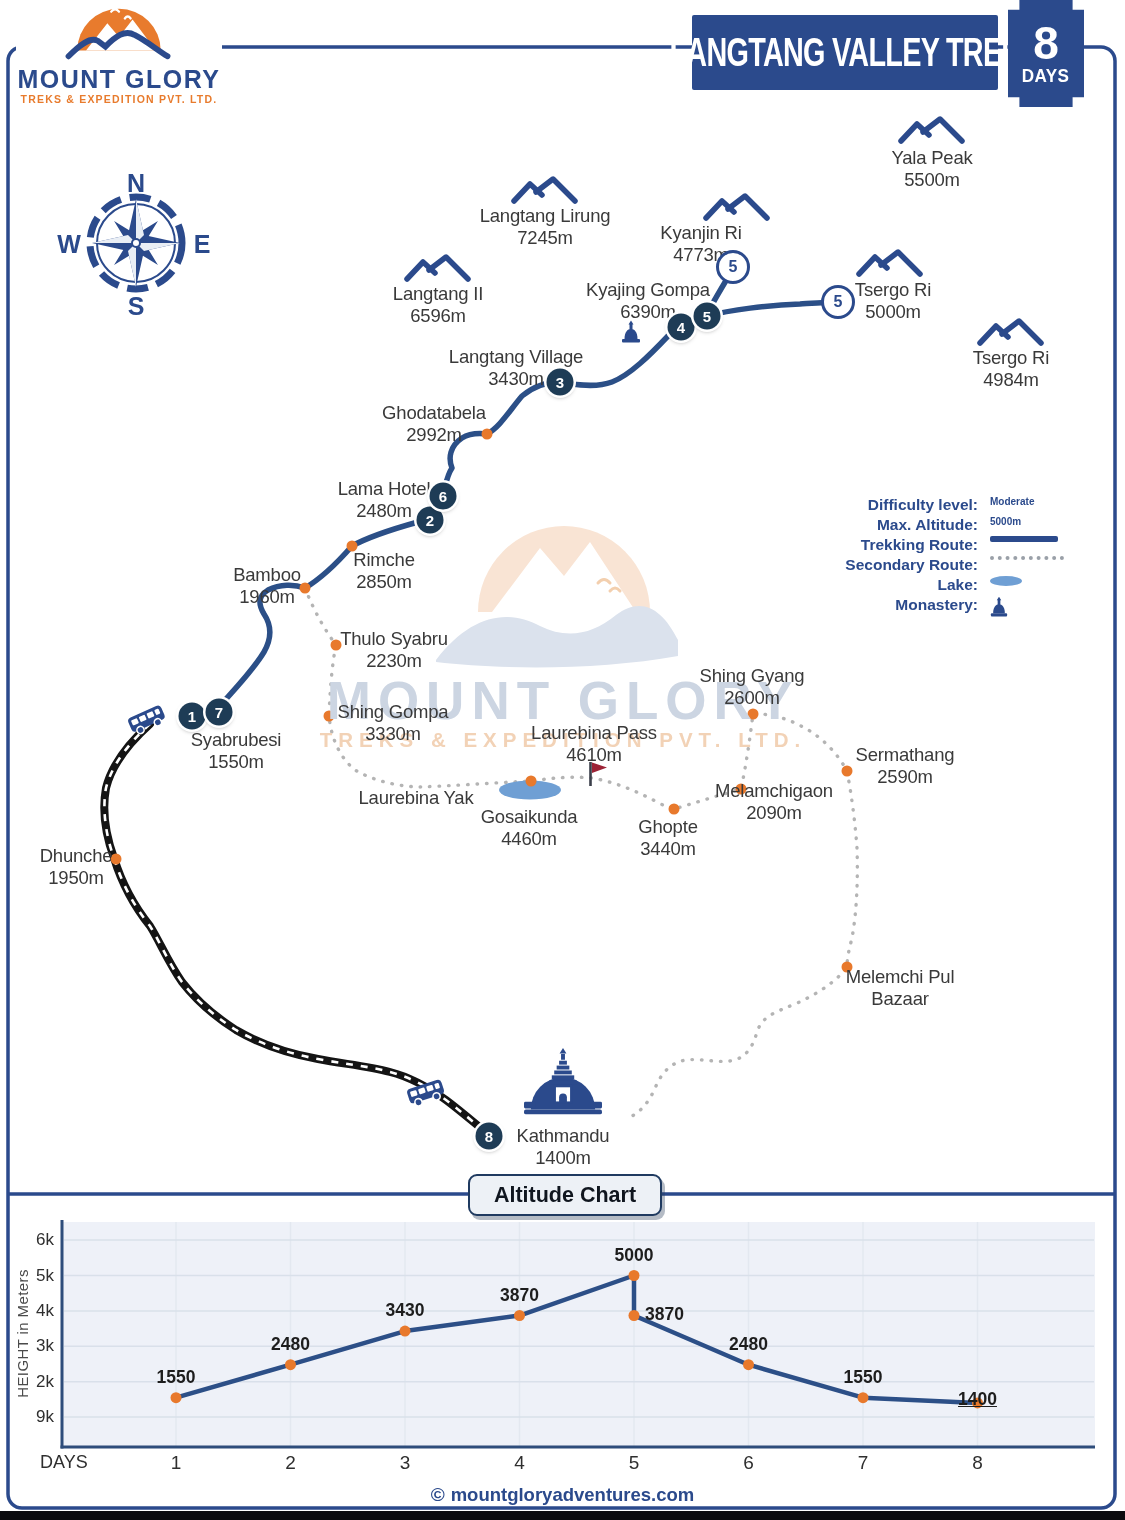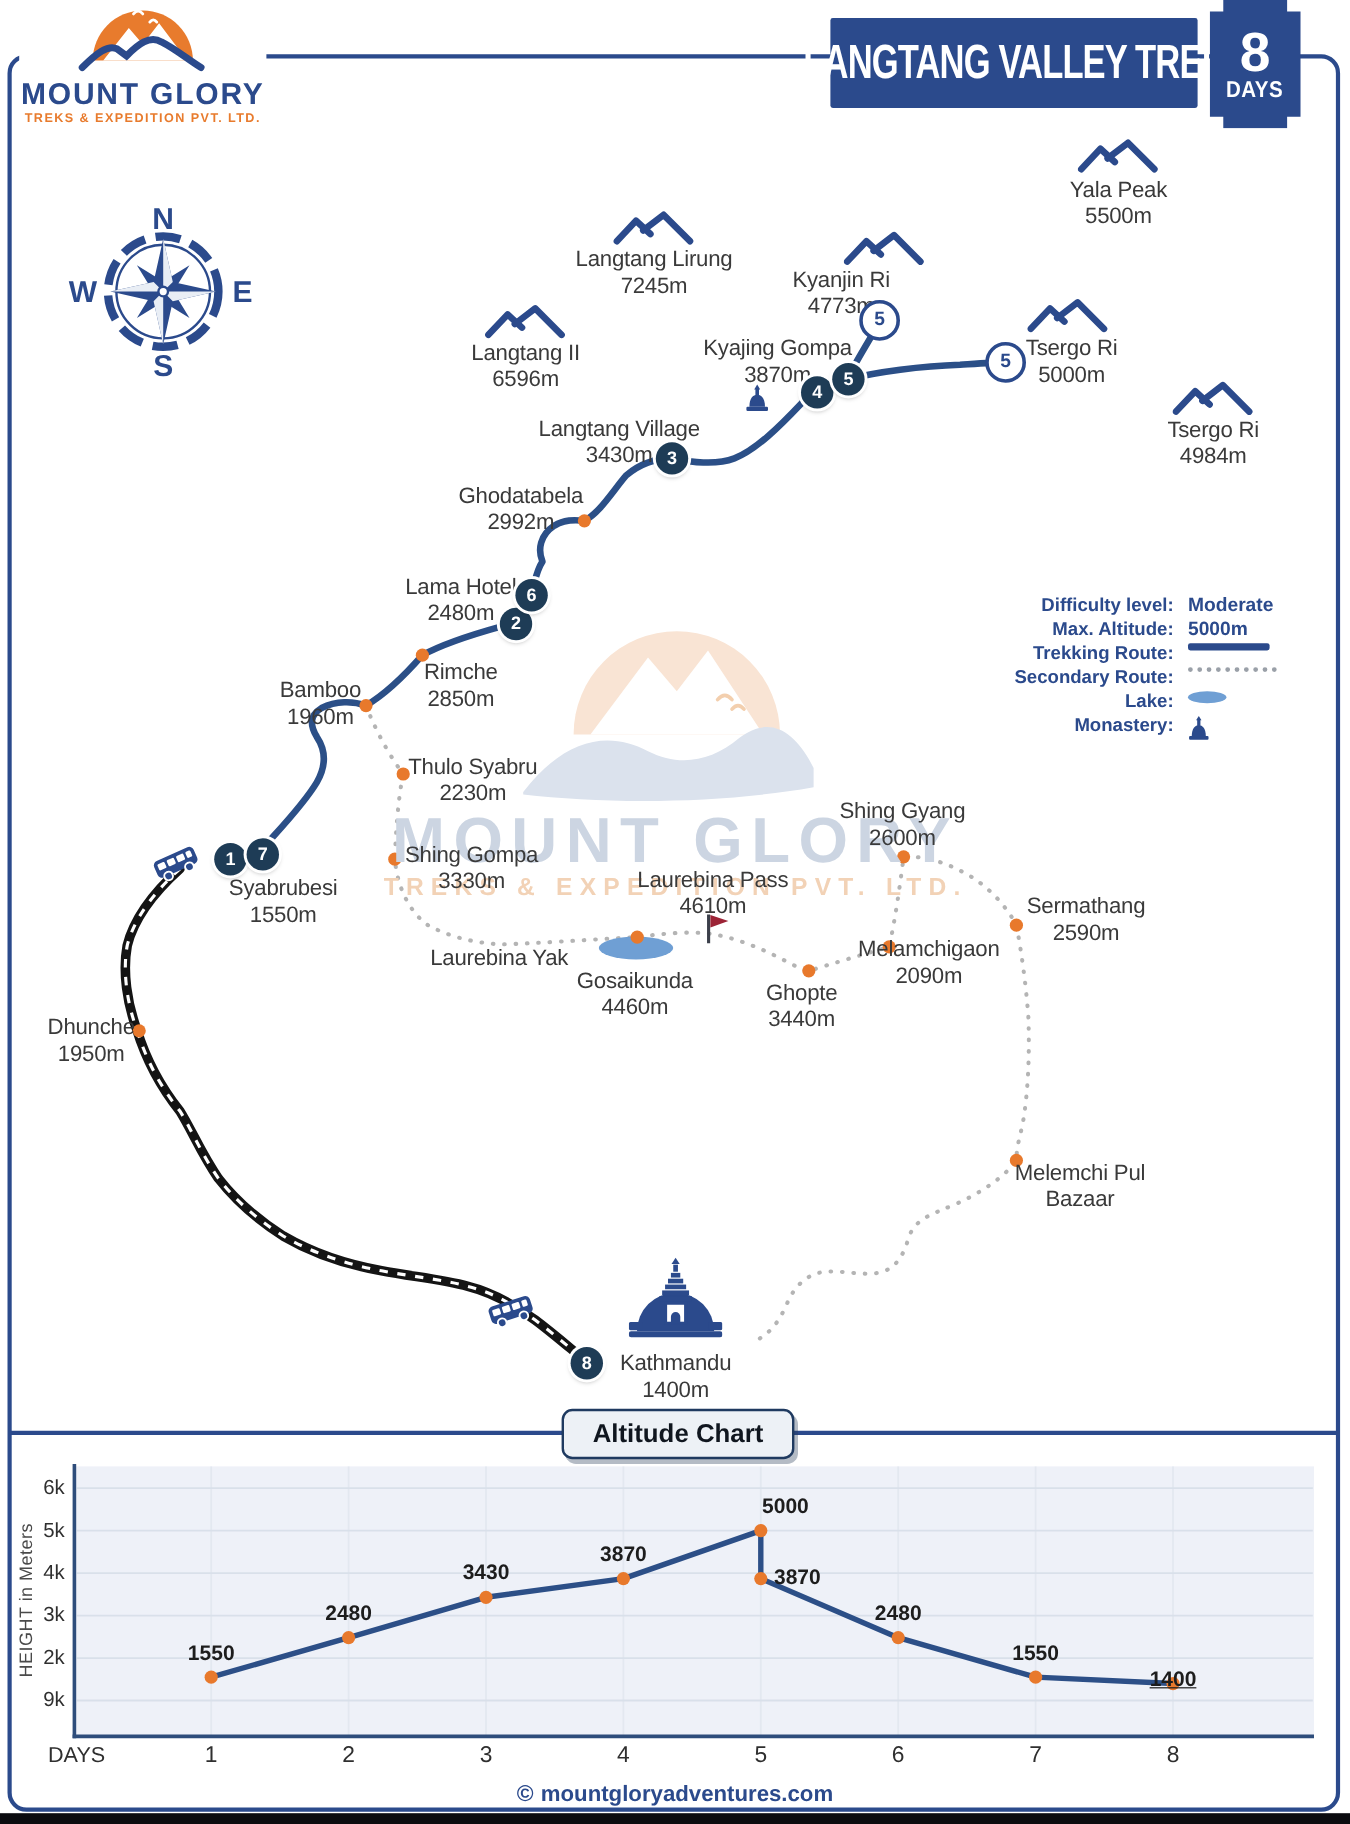--- a/index.html
+++ b/index.html
@@ -39,21 +39,21 @@
        font-weight:700;transform:translate(-50%,-50%);z-index:4;}
   .marker.filled{width:27px;height:27px;background:#1e3c56;color:#fff;font-size:15px;
        box-shadow:0 0 0 2.5px #fff,0 2px 4px rgba(0,0,0,.35);}
   .marker.outline{width:28px;height:28px;background:#fff;color:#2b4a8c;border:3.5px solid #2b4a8c;font-size:16px;}
 
   
   #legend{position:absolute;left:770px;top:496px;width:330px;z-index:3;}
   .lg-row{display:flex;align-items:flex-start;height:20px;margin-bottom:0;}
   .lg-row.tall{height:24px;}
   .lg-label{flex:1;text-align:right;color:#2b4a8c;font-weight:700;font-size:15.5px;}
-  .lg-val{width:110px;padding-left:12px;color:#2b4a8c;font-weight:700;font-size:16px;display:flex;align-items:center;}
+  .lg-val{width:110px;padding-left:12px;color:#2b4a8c;font-weight:700;font-size:10px;display:flex;align-items:center;}
   .sw-line{width:68px;height:6px;background:#2b4a8c;border-radius:2px;}
   .sw-dot{width:74px;border-top:4px dotted #9aa0a8;}
   .sw-lake{width:32px;height:10px;border-radius:50%;background:#6f9fd4;}
 
   
   .chart-tick{position:absolute;width:34px;text-align:right;font-size:17px;color:#2f2f2f;font-weight:500;z-index:3;}
   .chart-day{position:absolute;width:44px;text-align:center;font-size:19px;color:#2f2f2f;font-weight:500;z-index:3;}
   .chart-val{position:absolute;width:80px;text-align:center;font-size:17.5px;font-weight:600;color:#1d1d1d;z-index:3;}
   .chart-val.side{text-align:left;}
   #chart-ylab{position:absolute;left:-58px;top:1325px;width:160px;text-align:center;font-size:15px;color:#4a4a4a;
@@ -307,21 +307,21 @@
       <div class="map-label" style="left:893px;top:290px;">
         <div>Tsergo Ri</div>
         <div>5000m</div>
       </div>
       <div class="map-label" style="left:1011px;top:358px;">
         <div>Tsergo Ri</div>
         <div>4984m</div>
       </div>
       <div class="map-label" style="left:648px;top:290px;">
         <div>Kyajing Gompa</div>
-        <div>3870m</div>
+        <div>6390m</div>
       </div>
       <div class="map-label" style="left:516px;top:357px;">
         <div>Langtang Village</div>
         <div>3430m</div>
       </div>
       <div class="map-label" style="left:434px;top:413px;">
         <div>Ghodatabela</div>
         <div>2992m</div>
       </div>
       <div class="map-label" style="left:384px;top:489px;">
@@ -394,21 +394,21 @@
       <div class="marker filled" style="left:560px;top:382px;">3</div>
       <div class="marker filled" style="left:681px;top:327px;">4</div>
       <div class="marker filled" style="left:707px;top:316px;">5</div>
       <div class="marker filled" style="left:489px;top:1136px;">8</div>
       <div class="marker outline" style="left:733px;top:267px;">5</div>
       <div class="marker outline" style="left:838px;top:302px;">5</div>
       <div class="chart-val" style="left:136px;top:1366.63px;">1550</div>
       <div class="chart-val" style="left:250.5px;top:1333.708px;">2480</div>
       <div class="chart-val" style="left:365px;top:1300.078px;">3430</div>
       <div class="chart-val" style="left:479.5px;top:1284.502px;">3870</div>
-      <div class="chart-val" style="left:594px;top:1244.5px;text-align:right;">5000</div>
+      <div class="chart-val" style="left:594px;top:1244.5px;">5000</div>
       <div class="chart-val side" style="left:645px;top:1303.502px;">3870</div>
       <div class="chart-val" style="left:708.5px;top:1333.708px;">2480</div>
       <div class="chart-val" style="left:823px;top:1366.63px;">1550</div>
       <div class="chart-val" style="left:937.5px;top:1389px;text-decoration:underline;">1400</div>
       <div class="chart-tick" style="left:20px;top:1407.1px;">9k</div>
       <div class="chart-tick" style="left:20px;top:1371.7px;">2k</div>
       <div class="chart-tick" style="left:20px;top:1336.3px;">3k</div>
       <div class="chart-tick" style="left:20px;top:1300.9px;">4k</div>
       <div class="chart-tick" style="left:20px;top:1265.5px;">5k</div>
       <div class="chart-tick" style="left:20px;top:1230.1px;">6k</div>

